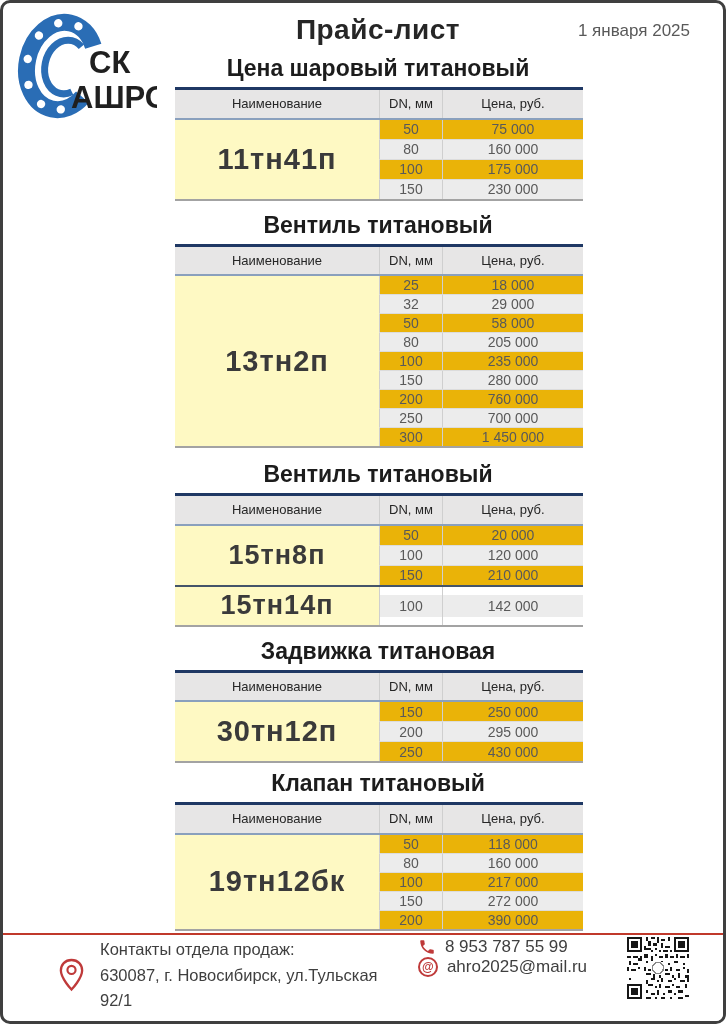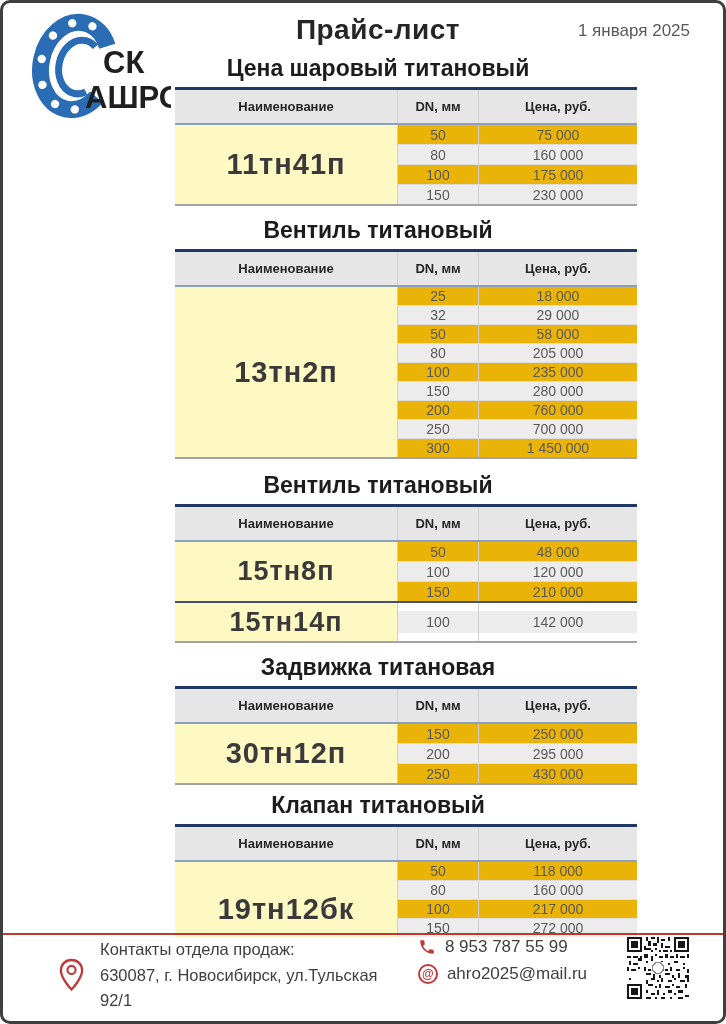--- a/index.html
+++ b/index.html
@@ -1,38 +1,38 @@
 <!DOCTYPE html>
 <html><head>
 <meta charset="utf-8">
 <style>
   html,body{margin:0;padding:0;background:#ffffff;}
   body{font-family:"Liberation Sans",sans-serif;-webkit-font-smoothing:antialiased;}
   .page{position:relative;width:726px;height:1024px;box-sizing:border-box;
         border:3px solid #3f3f3f;border-radius:10px;background:#fff;overflow:hidden;}
 
   
-  .logo{position:absolute;top:8px;left:26px;width:142px;height:112px;}
+  .logo{position:absolute;top:8px;left:12px;width:142px;height:112px;}
   .page-header{padding-top:10px;}
   .page-title{width:406px;margin:0 0 0 172px;text-align:center;
               font-size:28px;line-height:34px;font-weight:bold;color:#262626;letter-spacing:.5px;}
   .date{position:absolute;top:18px;right:33px;font-size:17px;color:#595959;}
 
   
   .content{width:406px;margin-left:172px;}
   .sec-title{margin:11px 0 5px;text-align:center;font-size:23px;line-height:27px;
              font-weight:bold;color:#1c1c1c;}
   .sec:first-child .sec-title{margin-top:8px;}
   .sec-gate .sec-title{margin-top:13px;}
   .sec-last .sec-title{margin-top:7px;}
 
   table.price-table{width:100%;border-collapse:collapse;border-bottom:2px solid #a3a3a3;
                     table-layout:fixed;}
   thead tr{background:#e7e6e6;border-top:3px solid #1f3864;height:30px;}
-  th{font-size:13px;font-weight:bold;color:#262626;border-bottom:2px solid #8aa0bd;padding:9px;}
+  th{font-size:13px;font-weight:normal;color:#262626;border-bottom:2px solid #8aa0bd;padding:0;}
   th.w-name{width:204px;}
   th.w-dn{width:62px;border-left:1px solid #cfcfcf;border-right:1px solid #cfcfcf;}
   th.w-price{width:140px;}
 
   td.c{height:19px;font-size:14px;color:#595959;text-align:center;padding:0;
        border-bottom:1px solid #dcdcdc;background:#eab308;}
   .rows9 td.c{height:18px;}
   .rows5 td.c{height:18px;}
   td.dn{border-left:1px solid #cfcfcf;border-right:1px solid #cfcfcf;}
   tbody tr:nth-child(even) td.c{background:#ececec;}
@@ -42,21 +42,21 @@
   tbody.sep td{border-top:2px solid #44546a;}
   tr.tall td.c{height:38px;
     background:linear-gradient(to bottom,#fff 21%,#ececec 21%,#ececec 79%,#fff 79%);}
 
   
   .red-line{position:absolute;left:0;right:0;bottom:86px;height:2px;background:#c0392b;}
   .page-footer{position:absolute;left:0;right:0;bottom:0;height:84px;box-sizing:border-box;
           display:flex;align-items:flex-start;padding:0 34px 0 30px;gap:14px;background:#fff;margin-left:24px;}
   .contact-left{display:flex;align-items:center;gap:14px;flex:1;}
   .contact-lines{font-size:16.5px;color:#3f3f3f;line-height:1.55;}
-  .contact-right{display:flex;flex-direction:column;gap:7px;margin-right:26px;}
+  .contact-right{display:flex;flex-direction:column;margin-right:26px;}
   .contact-row{display:flex;align-items:center;gap:9px;font-size:17px;color:#3f3f3f;}
   .at-icon{display:inline-flex;width:16px;height:16px;border:2px solid #bf3a3a;border-radius:50%;
            color:#bf3a3a;font-size:12px;font-weight:bold;align-items:center;justify-content:center;}
   .qr{width:62px;height:62px;}
 </style>
 </head>
 <body>
 
 <div class="page">
 
@@ -176,21 +176,21 @@
             <tr>
           <th class="w-name">Наименование</th>
           <th class="w-dn">DN, мм</th>
           <th class="w-price">Цена, руб.</th>
         </tr>
           </thead>
         <tbody>
           <tr>
             <td class="name small" rowspan="3">15тн8п</td>
             <td class="c dn">50</td>
-            <td class="c">48 000</td>
+            <td class="c">20 000</td>
           </tr>
           <tr>
             <td class="c dn">100</td>
             <td class="c">120 000</td>
           </tr>
           <tr>
             <td class="c dn">150</td>
             <td class="c">210 000</td>
           </tr>
         </tbody>

